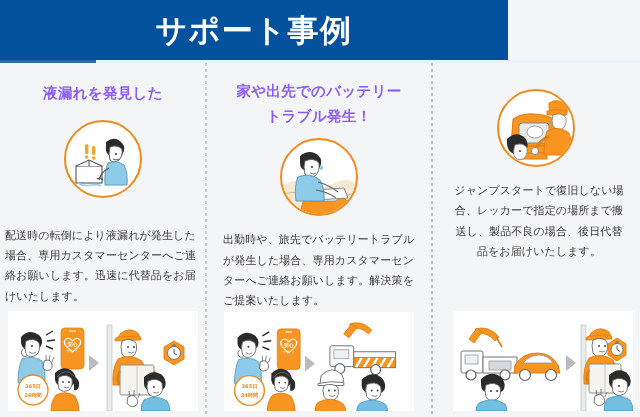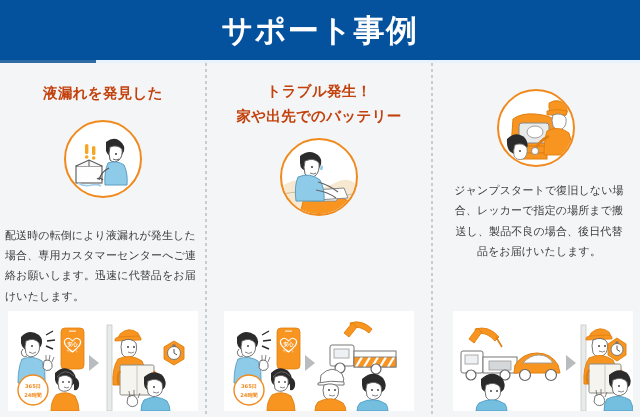--- a/index.html
+++ b/index.html
@@ -19,21 +19,21 @@
     width: 640px;
     height: 417px;
     background: #f4f5f6;
     overflow: hidden;
   }
 
   
   .header {
     position: absolute;
     left: 0; top: 0;
-    width: 640px;
+    width: 508px;
     height: 60px;
     background: #04529e;
     display: flex;
     align-items: center;
     justify-content: center;
     box-sizing: border-box;
   }
   .header-title {
     color: #ffffff;
     font-size: 31px;
@@ -84,21 +84,21 @@
     height: 354px;
     background-image: linear-gradient(to bottom, #c9cbcd 0, #c9cbcd 3px, transparent 3px, transparent 6px);
     background-size: 2px 6px;
     background-repeat: repeat-y;
   }
   .divider-1 { left: 205px; }
   .divider-2 { left: 431px; }
 
   
   .col-title {
-    color: #c2410c;
+    color: #8b5cf6;
     font-size: 14.5px;
     font-weight: bold;
     text-align: center;
     line-height: 1.7;
     margin-top: 16px;
     letter-spacing: 0.3px;
     width: 100%;
     padding: 0 8px;
     box-sizing: border-box;
   }
@@ -271,22 +271,22 @@
           <path d="M136 89 q12 -6 23 1 q3 5 3 10 l-29 0 q0 -7 3 -11z" fill="#74bfe0" stroke="#4e9dc2" stroke-width="0.9"></path>
 
           <path d="M120 86 q6 -4 9 2 q2 5 -2 7 q-5 2 -8 -3z" fill="#fff" stroke="#666" stroke-width="0.9"></path>
           <path d="M122 86 l-1 -6 M126 85 l0 -6 M130 87 l2 -5" stroke="#666" stroke-width="0.8" fill="none"></path>
         </svg>
       </div>
     </div>
 
     <div class="column col-2">
       <div class="col-title">
+        <span class="line">家や出先でのバッテリー</span>
         <span class="line">トラブル発生！</span>
-        <span class="line">家や出先でのバッテリー</span>
       </div>
 
       <div class="circle-illus">
         <svg viewBox="0 0 74 74">
 
           <path d="M0 46 q14 -10 27 -2 q12 7 26 -1 q12 -7 21 1 l0 30 l-74 0z" fill="#f4e2c2" opacity="0.75"></path>
 
           <path d="M0 54 q20 -4 38 0 q20 4 36 -1" fill="none" stroke="#c9b893" stroke-width="0.9"></path>
 
           <path d="M22 58 q16 -8 34 -2 q10 4 18 10 l0 8 l-56 0 z" fill="#f79520" stroke="#e07f10" stroke-width="1"></path>
@@ -301,20 +301,21 @@
 
           <path d="M40 25 q2 3 0 5 q-2 1 -2 -2z" fill="#8ecbe8"></path>
 
           <path d="M16 37 q12 -5 22 3 q5 9 4 21 l-28 0 q-2 -15 2 -24z" fill="#8ecbe8" stroke="#5a9cc0" stroke-width="1"></path>
 
           <path d="M36 42 q11 3 20 10" fill="none" stroke="#666" stroke-width="1.2"></path>
           <path d="M34 50 q12 2 20 8" fill="none" stroke="#666" stroke-width="1.2"></path>
         </svg>
       </div>
 
+      <div class="col-body">出勤時や、旅先でバッテリートラブルが発生した場合、専用カスタマーセンターへご連絡お願いします。解決策をご提案いたします。</div>
 
       <div class="scenario">
         <svg viewBox="0 0 190 100">
 
           <path d="M13 26 q8 -9 18 -2 q5 5 2 11 q-3 5 -10 5 q-9 -1 -10 -8z" fill="#2b2b2b"></path>
           <path d="M18 30 q8 -4 13 2 q2 8 -3 12 q-6 4 -10 -1 q-2 -7 0 -13z" fill="#fff" stroke="#666" stroke-width="0.9"></path>
           <circle cx="24" cy="35" r="1" fill="#444"></circle>
           <path d="M21 41 q4 3 7 0" fill="none" stroke="#666" stroke-width="0.8"></path>
           <path d="M15 38 q-3 3 -1 6 q2 3 5 1" fill="#fff" stroke="#666" stroke-width="0.9"></path>
           <path d="M14 48 q11 -4 20 2 q4 10 3 22 l-27 0 q0 -15 4 -24z" fill="#8ecbe8" stroke="#5a9cc0" stroke-width="0.9"></path>

